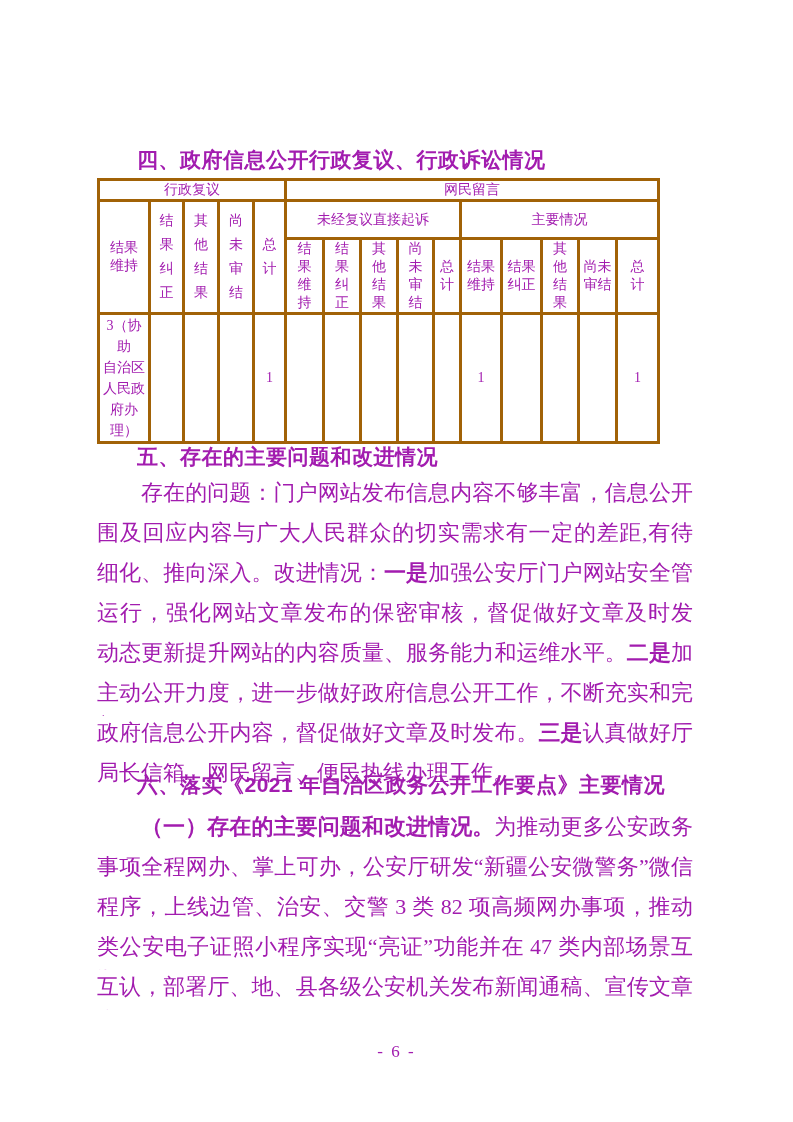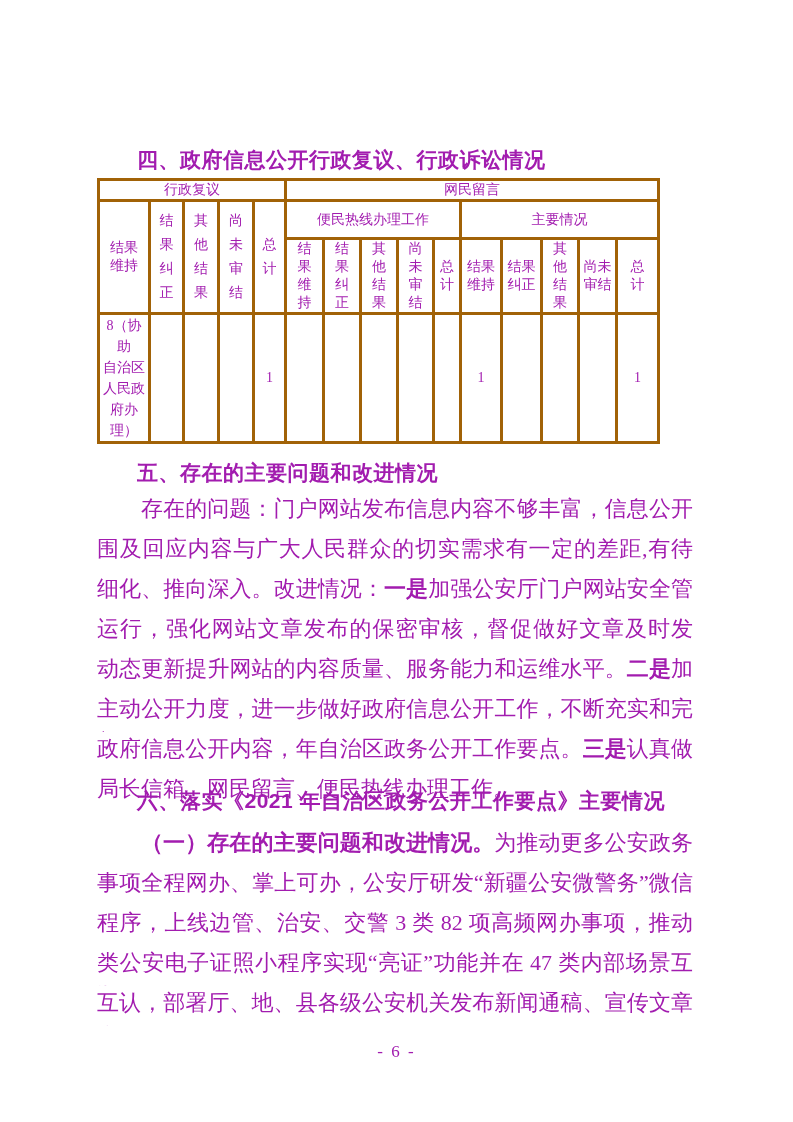--- a/index.html
+++ b/index.html
@@ -3,21 +3,21 @@
 <meta charset="utf-8">
 <style>
   html,body{margin:0;padding:0;background:#ffffff;}
   .page{position:relative;width:793px;height:1122px;background:#ffffff;overflow:hidden;
         font-family:"Liberation Serif","DejaVu Serif",serif;color:#a21caf;}
   .content{position:absolute;left:97px;top:140px;width:596px;}
   .h-sec{font-family:"Liberation Sans","DejaVu Sans",sans-serif;font-weight:bold;
          font-size:21px;line-height:27px;height:27px;padding-left:40px;
          white-space:nowrap;letter-spacing:0.5px;}
   #h4{margin-top:6px;}
-  #h5{margin-top:16px;height:26px;line-height:26px;}
+  #h5{height:26px;line-height:26px;}
   #h6{margin-top:-24px;height:26px;line-height:26px;}
 
   
   table.rpt{border-collapse:collapse;table-layout:fixed;width:563px;margin-top:5px;}
   table.rpt td,table.rpt th{border:3px solid #a16207;padding:0;font-weight:normal;
         text-align:center;vertical-align:middle;font-size:14px;overflow:hidden;}
   tr.r1{height:21px;}
   tr.r2{height:38px;}
   tr.r3{height:74px;}
   tr.r4{height:116px;}
@@ -84,21 +84,21 @@
         <th rowspan="2" class="v4w">其
 他
 结
 果</th>
         <th rowspan="2" class="v4w">尚
 未
 审
 结</th>
         <th rowspan="2" class="v4w">总
 计</th>
-        <th colspan="5">便民热线办理工作</th>
+        <th colspan="5">未经复议直接起诉</th>
         <th colspan="5">主要情况</th>
       </tr>
       <tr class="r3">
         <th class="v4">结
 果
 维
 持</th>
         <th class="v4">结
 果
 纠
@@ -120,21 +120,21 @@
         <th class="v4">其
 他
 结
 果</th>
         <th class="h2x">尚未
 审结</th>
         <th class="h2x">总
 计</th>
       </tr>
       <tr class="r4">
-        <td class="cell-note">8（协助
+        <td class="cell-note">3（协助
 自治区
 人民政
 府办
 理）</td>
         <td></td>
         <td></td>
         <td></td>
         <td class="num">1</td>
         <td></td>
         <td></td>
@@ -152,21 +152,21 @@
 
     <div class="h-sec" id="h5">五、存在的主要问题和改进情况</div>
 
     <div class="para" id="p5">
         <div class="tline fill indent"><span class="s-n">存在的问题：门户网站发布信息内容不够丰富，信息公开范</span></div>
         <div class="tline fill"><span class="s-n">围及回应内容与广大人民群众的切实需求有一定的差距,有待于</span></div>
         <div class="tline fill"><span class="s-n">细化、推向深入。改进情况：</span><span class="s-b">一是</span><span class="s-n">加强公安厅门户网站安全管理</span></div>
         <div class="tline fill"><span class="s-n">运行，强化网站文章发布的保密审核，督促做好文章及时发布、</span></div>
         <div class="tline fill"><span class="s-n">动态更新提升网站的内容质量、服务能力和运维水平。</span><span class="s-b">二是</span><span class="s-n">加大</span></div>
         <div class="tline fill"><span class="s-n">主动公开力度，进一步做好政府信息公开工作，不断充实和完善</span></div>
-        <div class="tline fill"><span class="s-n">政府信息公开内容，年自治区政务公开工作要点。</span><span class="s-b">三是</span><span class="s-n">认真做好厅</span></div>
+        <div class="tline fill"><span class="s-n">政府信息公开内容，督促做好文章及时发布。</span><span class="s-b">三是</span><span class="s-n">认真做好厅</span></div>
         <div class="tline"><span class="s-n">局长信箱、网民留言、便民热线办理工作。</span></div>
       </div>
 
     <div class="h-sec" id="h6">六、落实《2021 年自治区政务公开工作要点》主要情况</div>
 
     <div class="para" id="p6">
         <div class="tline fill indent"><span class="s-k">（一）存在的主要问题和改进情况。</span><span class="s-n">为推动更多公安政务服务</span></div>
         <div class="tline fill"><span class="s-n">事项全程网办、掌上可办，公安厅研发“新疆公安微警务”微信小</span></div>
         <div class="tline fill"><span class="s-n">程序，上线边管、治安、交警 3 类 82 项高频网办事项，推动 6</span></div>
         <div class="tline fill"><span class="s-n">类公安电子证照小程序实现“亮证”功能并在 47 类内部场景互通</span></div>

